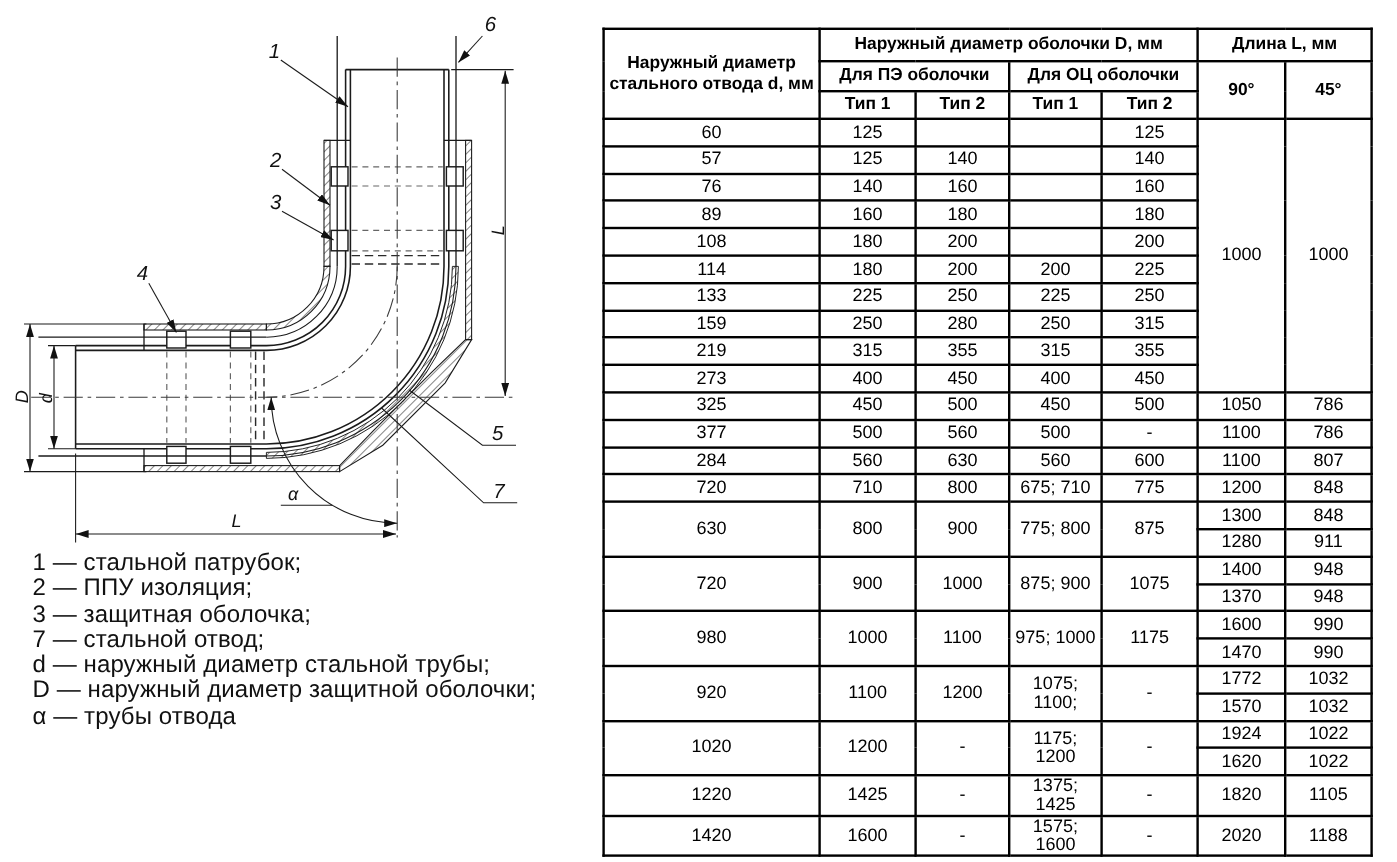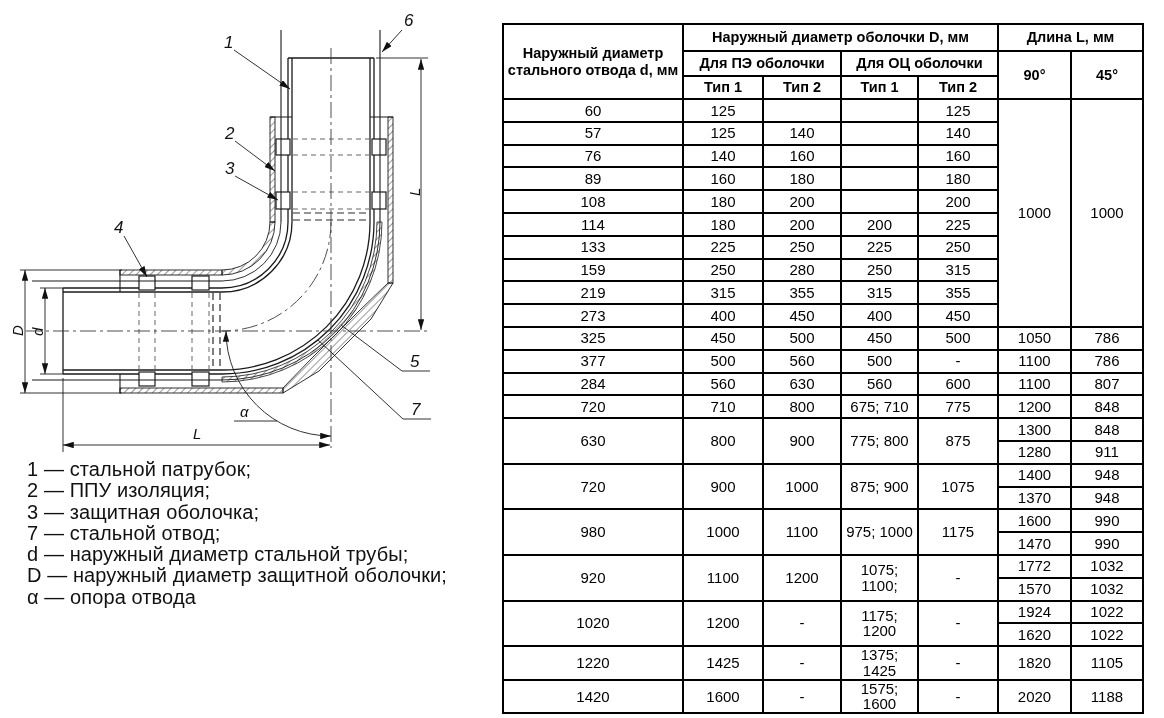--- a/index.html
+++ b/index.html
@@ -139,21 +139,21 @@
   <text class="dimlab" x="240" y="417">α</text>
 </svg>
 
 <div class="legend">
   <div class="li">1 — стальной патрубок;</div>
   <div class="li">2 — ППУ изоляция;</div>
   <div class="li">3 — защитная оболочка;</div>
   <div class="li">7 — стальной отвод;</div>
   <div class="li">d — наружный диаметр стальной трубы;</div>
   <div class="li">D — наружный диаметр защитной оболочки;</div>
-  <div class="li">α — опора отвода</div>
+  <div class="li">α — трубы отвода</div>
 </div>
 
 <table class="dims">
   <colgroup>
     <col style="width:180px">
       <col style="width:80px">
       <col style="width:78px">
     <col style="width:77px">
       <col style="width:80px">
       <col style="width:73px">

